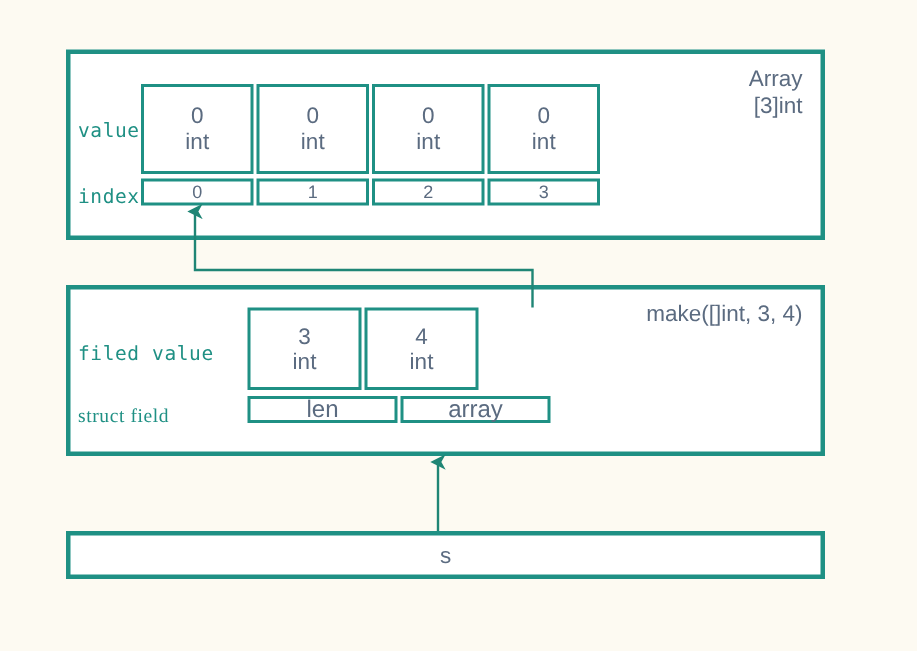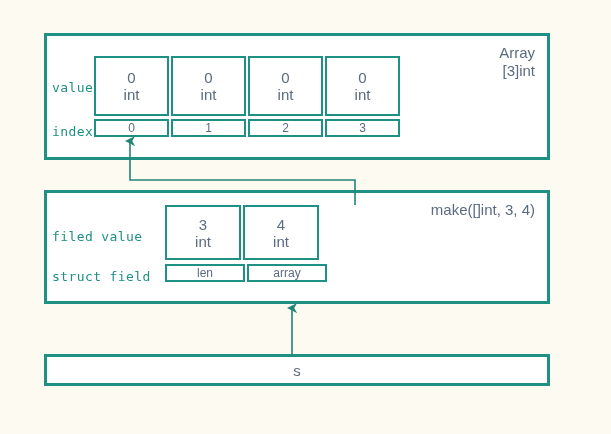--- a/index.html
+++ b/index.html
@@ -69,21 +69,21 @@
     justify-content: center;
     color: #5b6b80;
     font-size: 15px;
     line-height: 17px;
   }
   .cell + .cell { margin-left: 2px; }
 
   .value-cell   { width: 75px; height: 60px; }
   .index-cell   { width: 75px; height: 18px; font-size: 12px; }
   .field-cell   { width: 76px; height: 55px; }
-  .struct-cell  { width: 80px; height: 18px; font-size: 12px; }
+  .struct-cell  { width: 100px; height: 18px; font-size: 16px; }
 
   .cell .line-top    { display: block; }
   .cell .line-bottom { display: block; }
 
   
   #array-value-row  { left: 94px;  top: 56px;  }
   #array-index-row  { left: 94px;  top: 119px; }
   #slice-value-row  { left: 165px; top: 205px; }
   #slice-struct-row { left: 165px; top: 264px; }
 
@@ -152,21 +152,21 @@
     <div class="cell index-cell">3</div>
   </div>
 
   <div class="group-box" id="slice-box">
     <div class="group-caption" id="slice-caption">
       <div>make([]int, 3, 4)</div>
     </div>
   </div>
 
   <div class="row-label" style="left:52px; top:229px;">filed value</div>
-  <div class="row-label" style="left:52px; top:269px;">struct field</div>
+  <div class="row-label" style="left:52px; top:269px;font-family:Liberation Serif, serif;">struct field</div>
 
   <div class="cell-row" id="slice-value-row">
     <div class="cell field-cell">
       <span class="line-top">3</span>
       <span class="line-bottom">int</span>
     </div>
     <div class="cell field-cell">
       <span class="line-top">4</span>
       <span class="line-bottom">int</span>
     </div>

